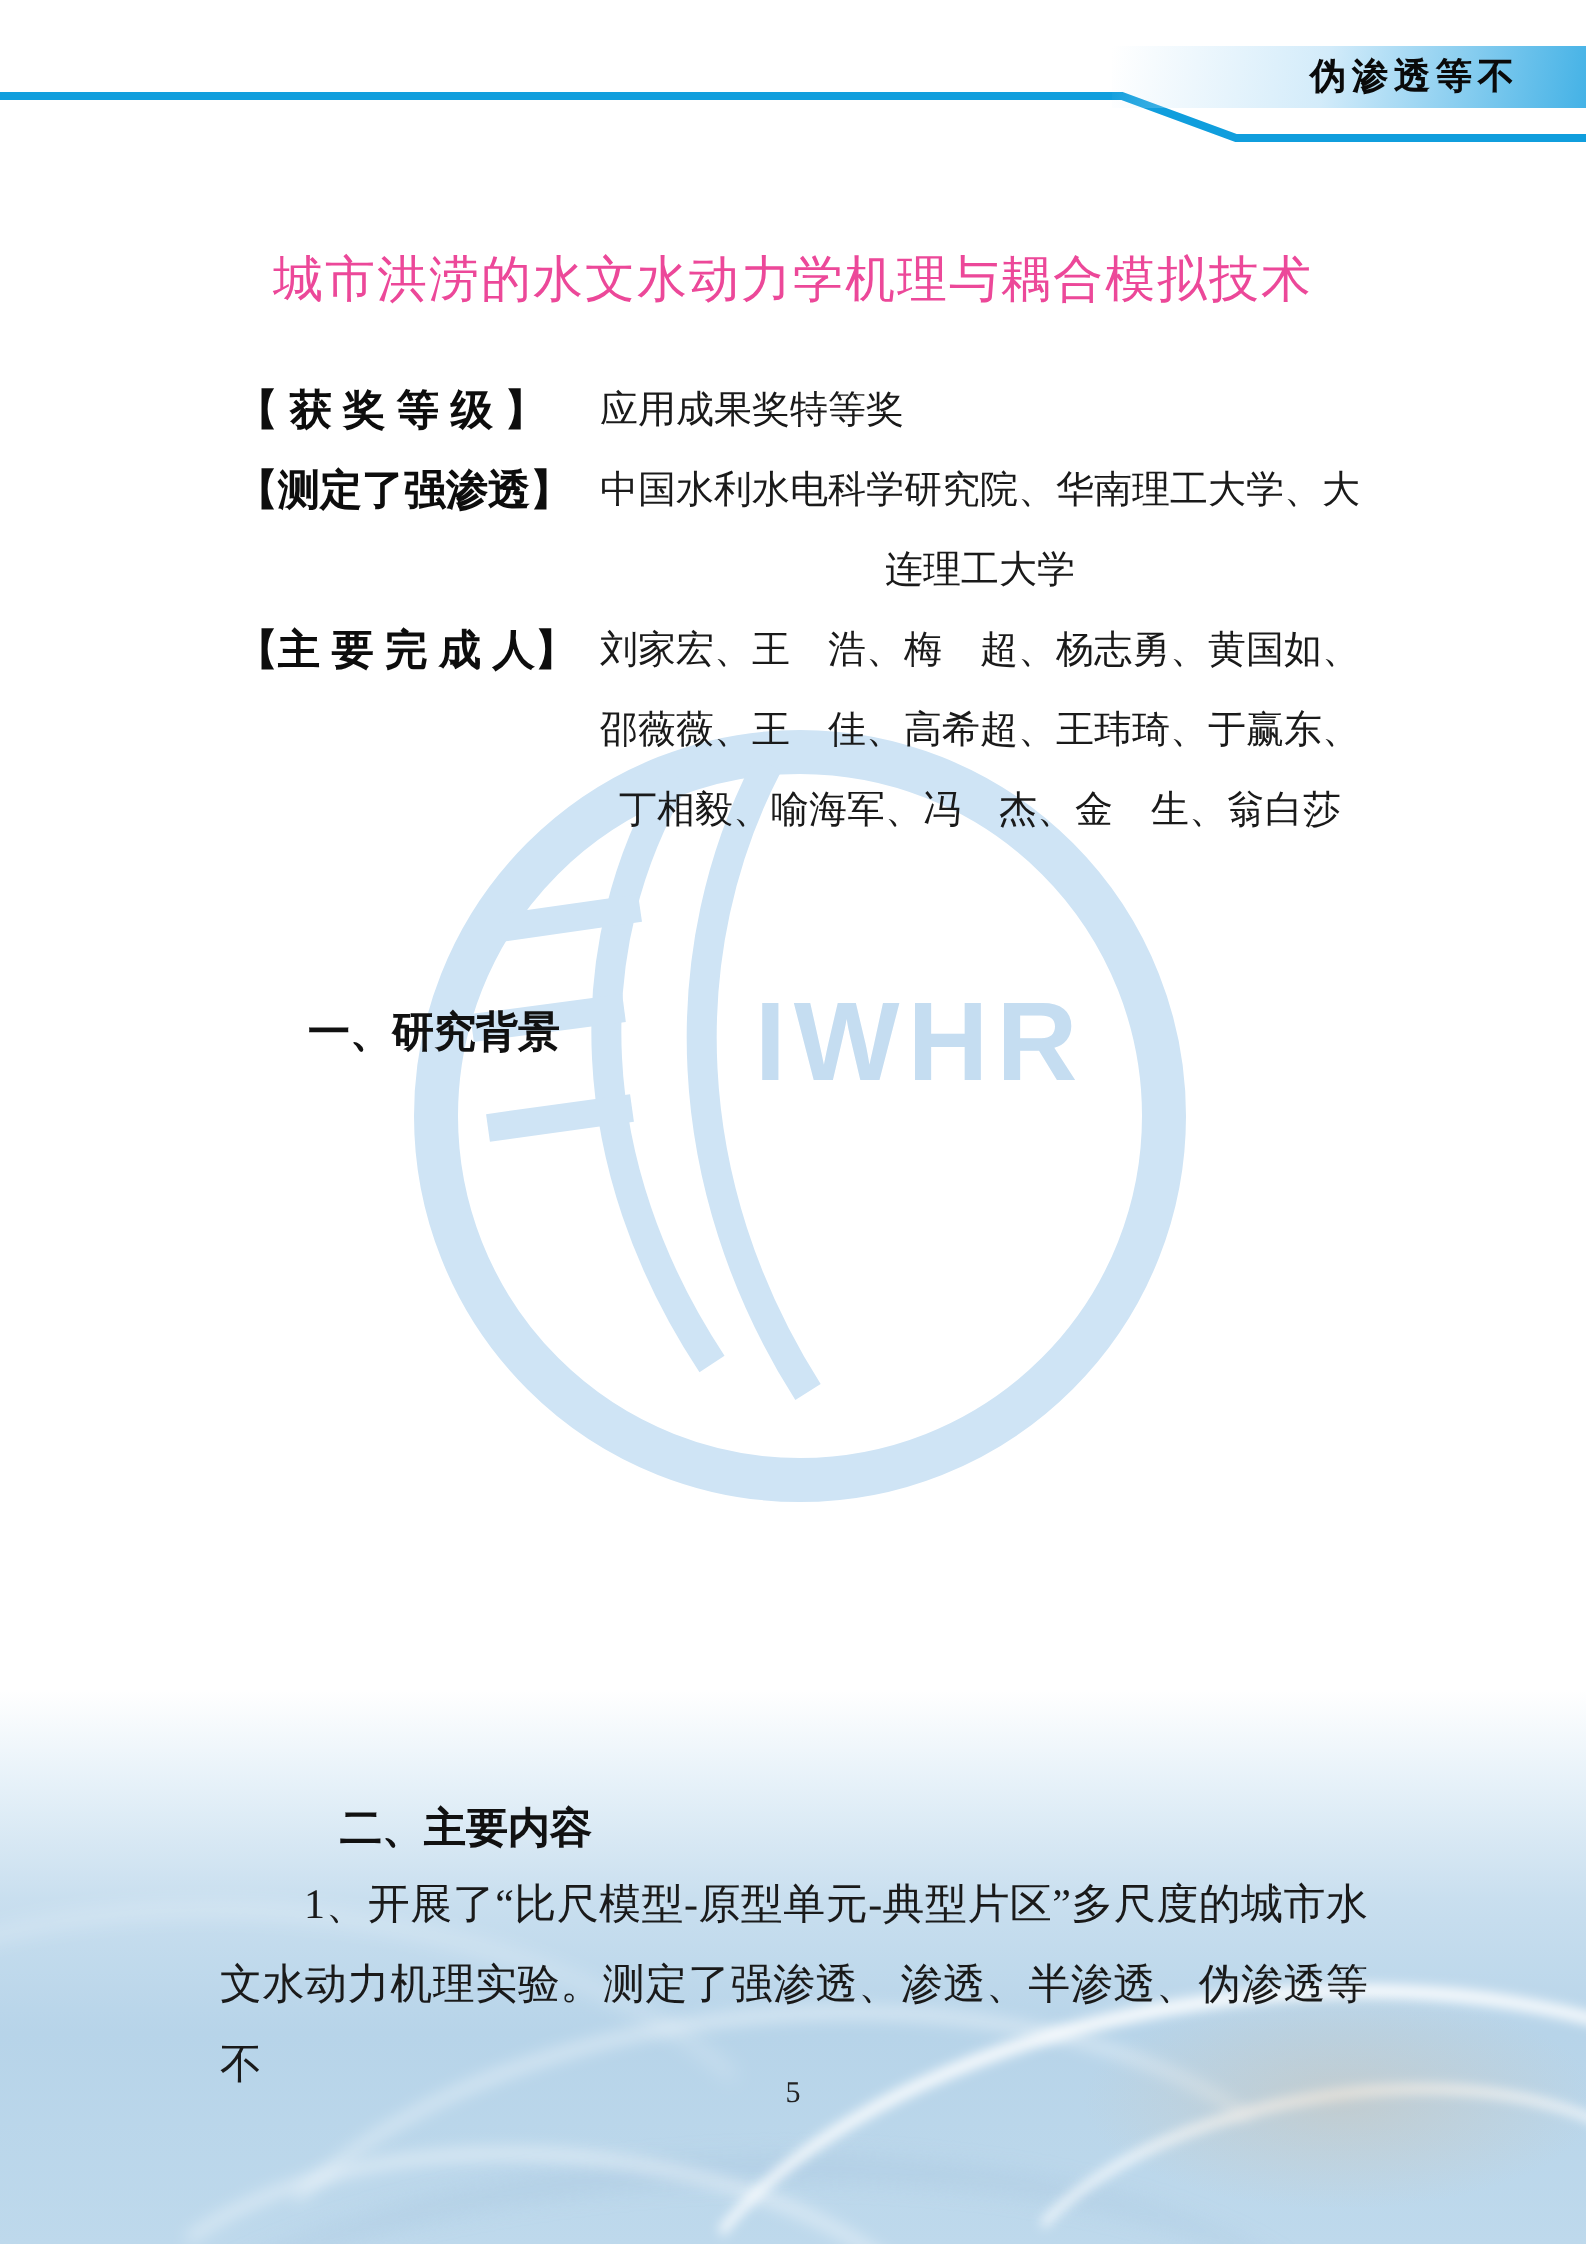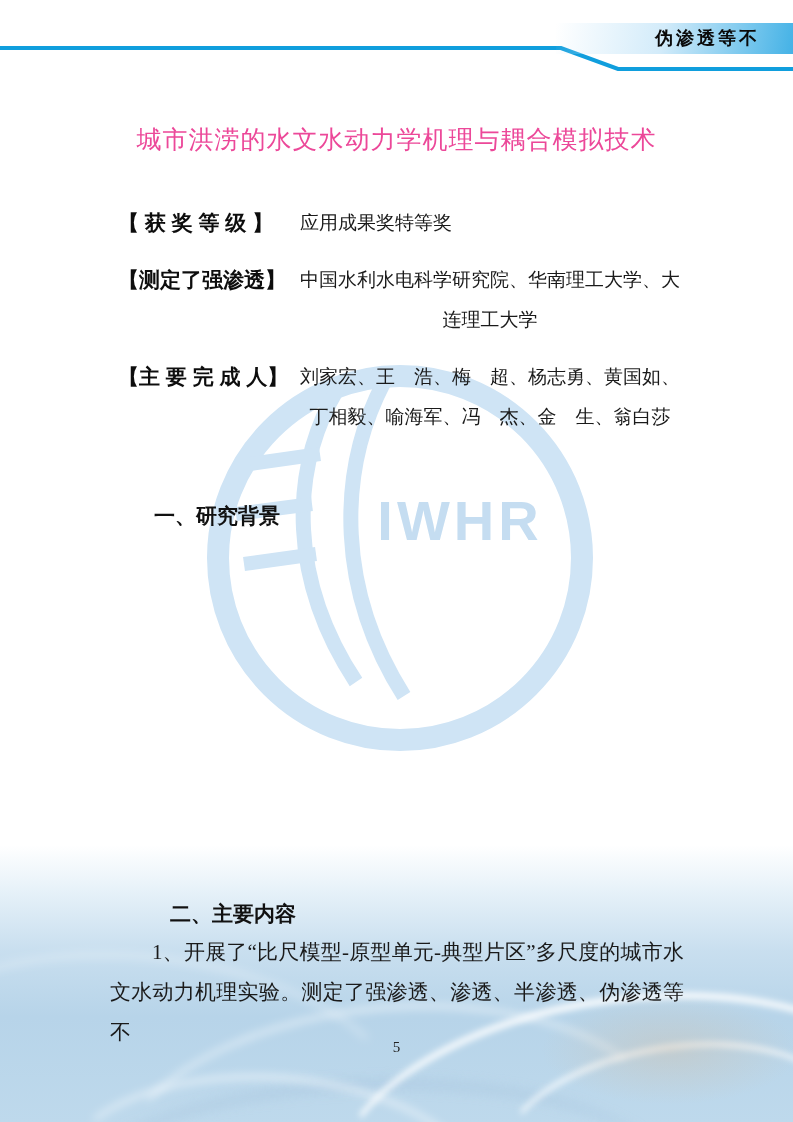--- a/index.html
+++ b/index.html
@@ -49,21 +49,21 @@
     background:radial-gradient(ellipse at center, rgba(209,186,158,0.35) 0%, rgba(209,186,158,0) 70%);}
   .shade{position:absolute;left:40px;top:235px;width:640px;height:240px;border-radius:50%;
     border-top:10px solid rgba(140,175,205,0.22);transform:rotate(-3deg);filter:blur(6px);}
 
   
   .doc-title{
     position:absolute;left:0;top:106px;width:100%;z-index:2;
     text-align:center;font-size:25px;font-weight:normal;letter-spacing:1px;color:#ec4899;
   }
   .fields{position:absolute;left:118px;top:186px;width:590px;z-index:2;}
-  .field-row{display:flex;align-items:flex-start;margin-top:17px;}
+  .field-row{display:flex;align-items:flex-start;}
   .field-label{
     flex:none;width:182px;
     font-family:"Liberation Sans","DejaVu Sans",sans-serif;
     font-weight:bold;font-size:21px;line-height:40px;color:#0d0d0d;white-space:nowrap;
   }
   .field-value{font-size:19px;line-height:40px;color:#1a1a1a;text-align:center;}
   .value-line{white-space:nowrap;line-height:40px;}
 
   .sec-heading{
     position:absolute;left:154px;z-index:2;
@@ -134,20 +134,21 @@
       <div class="field-value">
         <div class="value-line">中国水利水电科学研究院、华南理工大学、大</div>
         <div class="value-line">连理工大学</div>
       </div>
     </div>
 
     <div class="field-row">
       <div class="field-label">【主 要 完 成 人】</div>
       <div class="field-value">
         <div class="value-line">刘家宏、王　浩、梅　超、杨志勇、黄国如、</div>
+        <div class="value-line">邵薇薇、王　佳、高希超、王玮琦、于赢东、</div>
         <div class="value-line">丁相毅、喻海军、冯　杰、金　生、翁白莎</div>
       </div>
     </div>
 
   </div>
 
   <div class="sec-heading h1">一、研究背景</div>
 
   <div class="sec-heading h2">二、主要内容</div>
   <div class="para p2">1、开展了“比尺模型-原型单元-典型片区”多尺度的城市水文水动力机理实验。测定了强渗透、渗透、半渗透、伪渗透等不</div>

